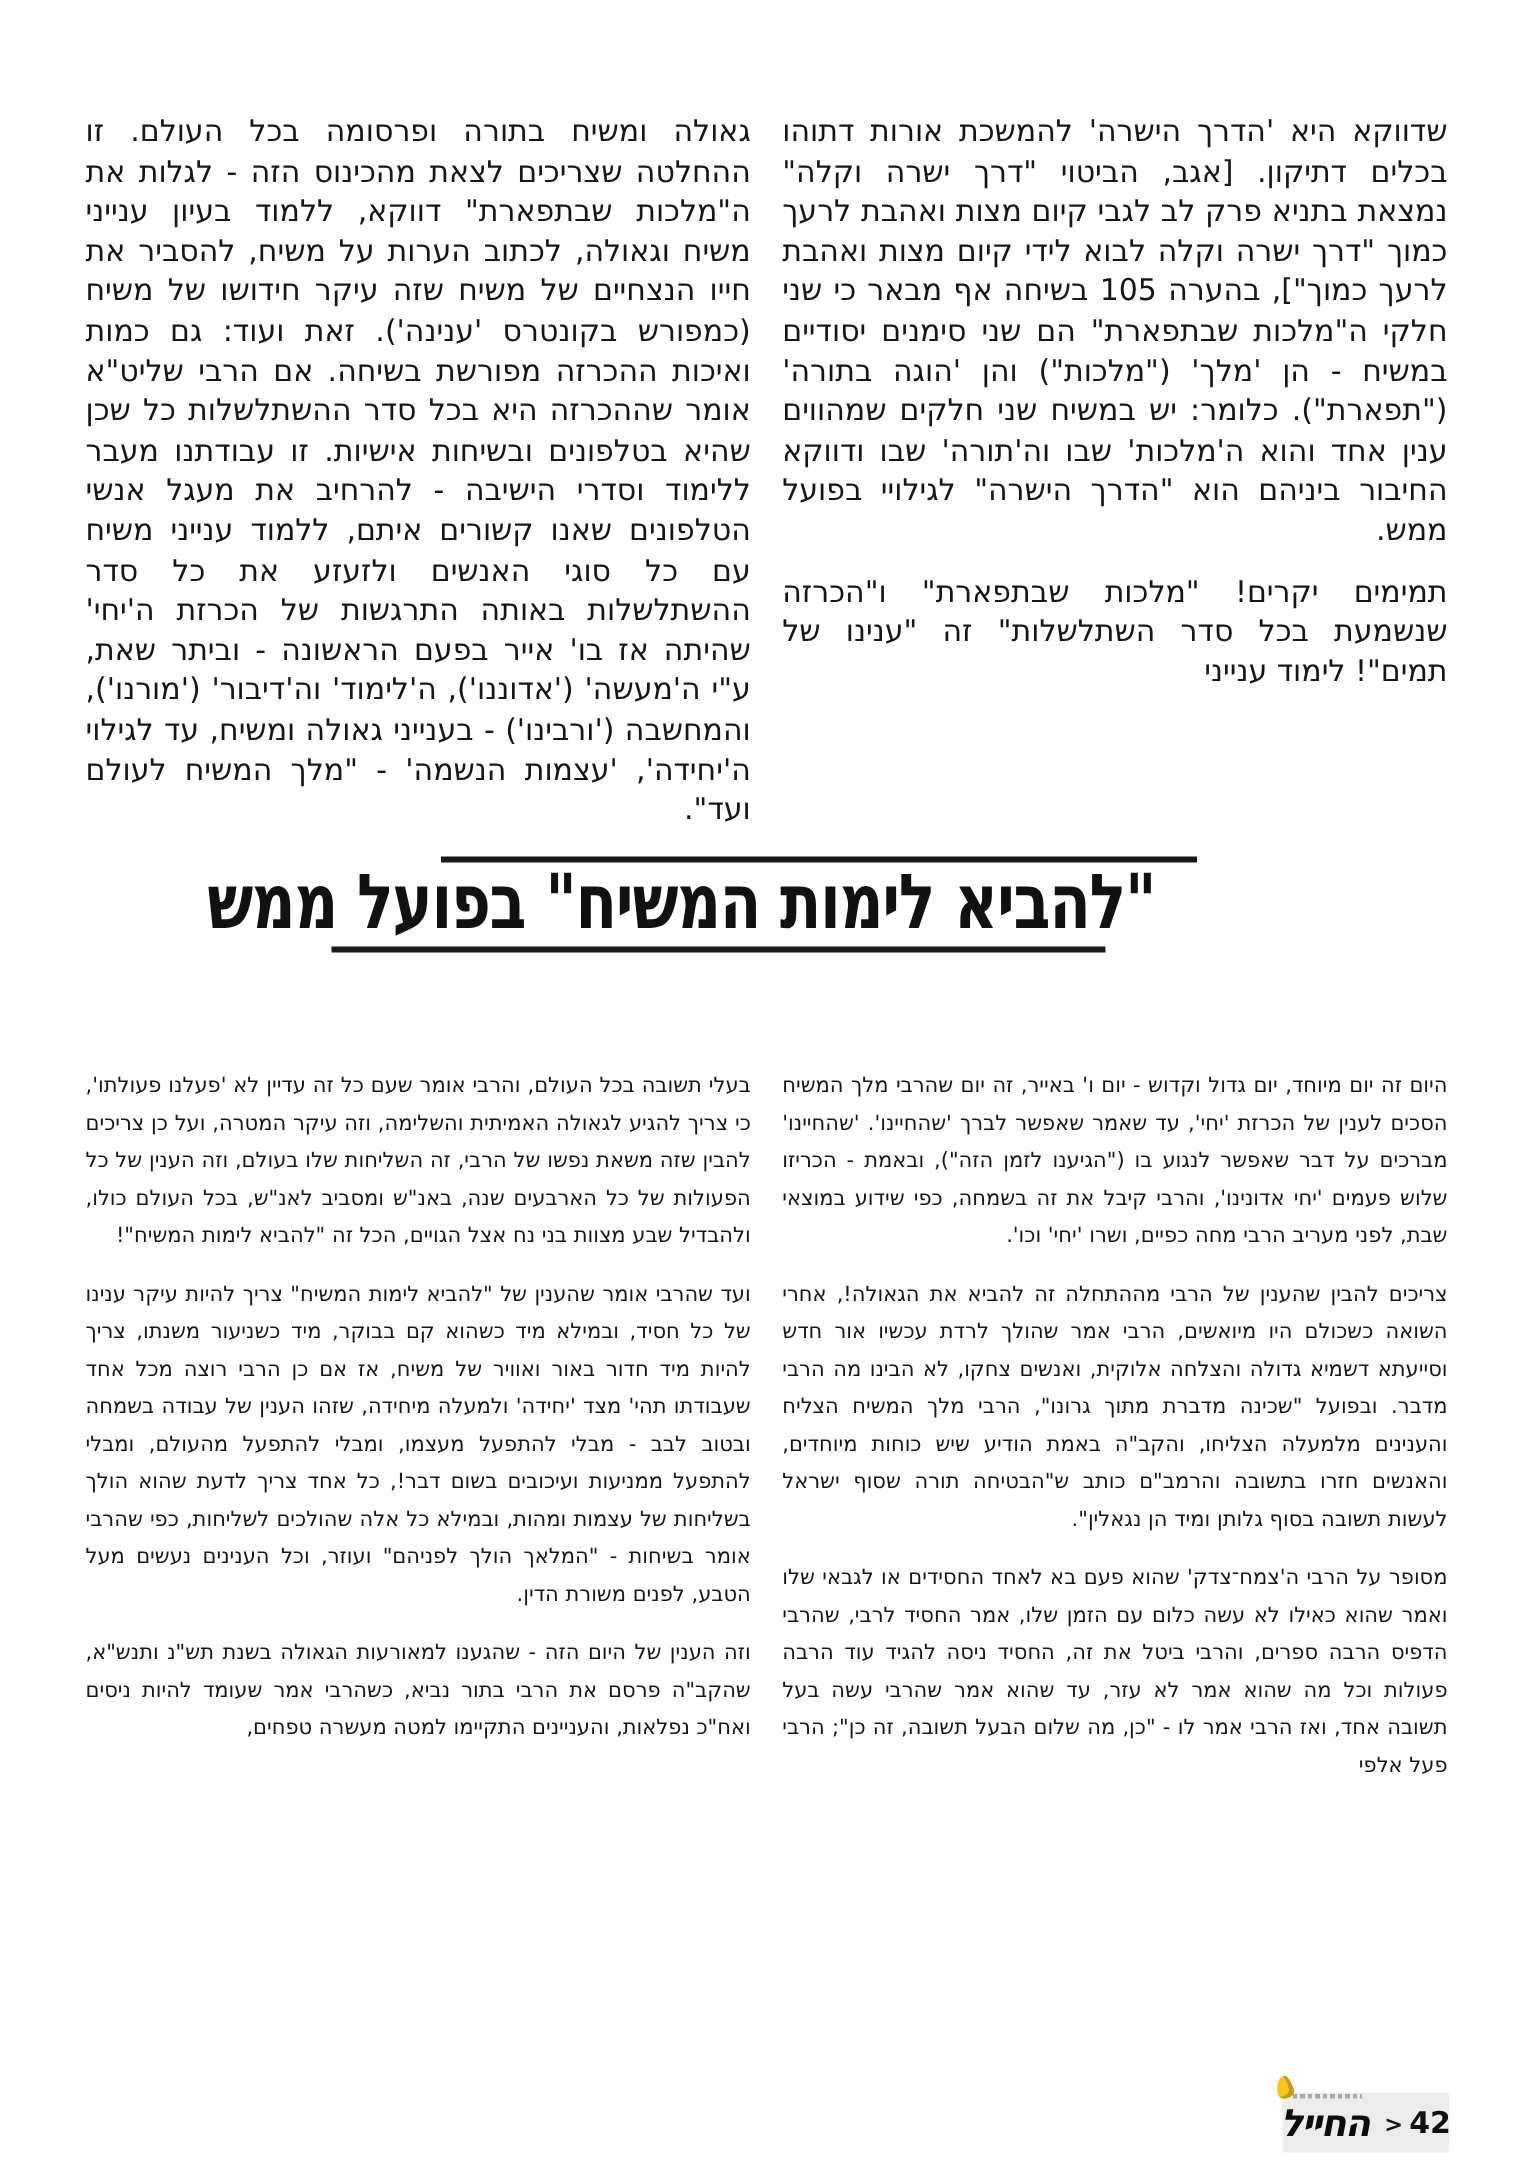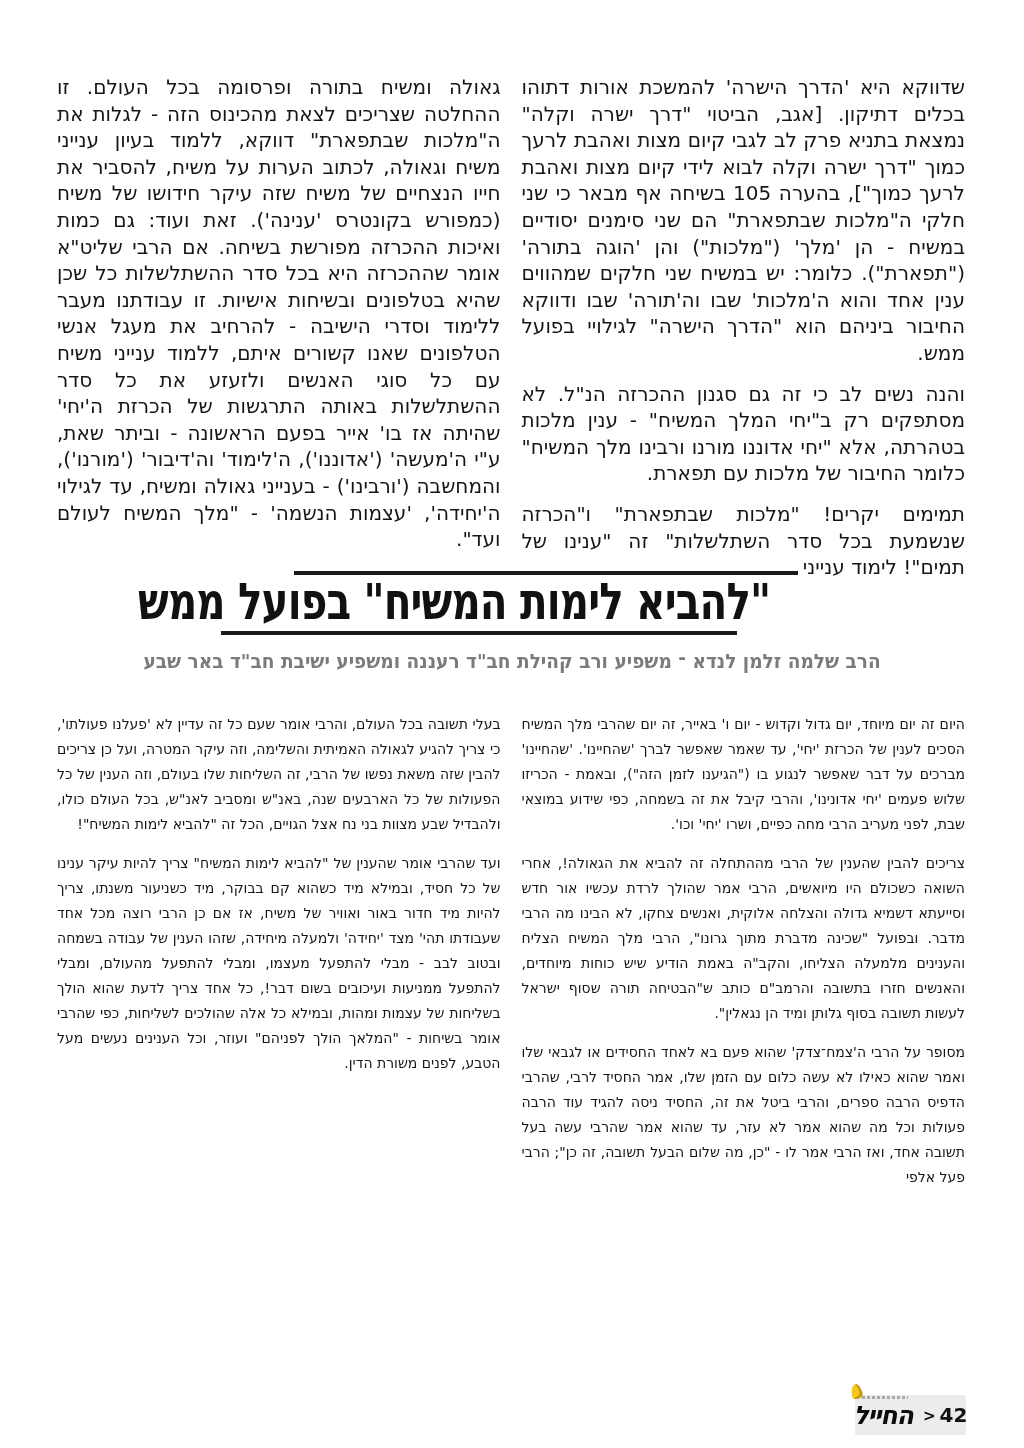--- a/index.html
+++ b/index.html
@@ -121,46 +121,43 @@
   .page-num .arrow { font-size: 15px; position: relative; top: 1px; }
 </style>
 </head>
 <body>
 
 <div class="page">
 
   <section class="cols" id="top-cols">
     <div class="col">
       <p>שדווקא היא 'הדרך הישרה' להמשכת אורות דתוהו בכלים דתיקון. [אגב, הביטוי "דרך ישרה וקלה" נמצאת בתניא פרק לב לגבי קיום מצות ואהבת לרעך כמוך "דרך ישרה וקלה לבוא לידי קיום מצות ואהבת לרעך כמוך"], בהערה 105 בשיחה אף מבאר כי שני חלקי ה"מלכות שבתפארת" הם שני סימנים יסודיים במשיח - הן 'מלך' ("מלכות") והן 'הוגה בתורה' ("תפארת"). כלומר: יש במשיח שני חלקים שמהווים ענין אחד והוא ה'מלכות' שבו וה'תורה' שבו ודווקא החיבור ביניהם הוא "הדרך הישרה" לגילויי בפועל ממש.</p>
-      <p>והנה נשים לב כי זה גם סגנון ההכרזה הנ"ל. לא מסתפקים רק ב"יחי המלך המשיח" - ענין מלכות בטהרתה, אלא "יחי אדוננו מורנו ורבינו מלך המשיח" כלומר החיבור של מלכות עם תפארת.</p>
       <p>תמימים יקרים! "מלכות שבתפארת" ו"הכרזה שנשמעת בכל סדר השתלשלות" זה "ענינו של תמים"! לימוד ענייני</p>
     </div>
     <div class="col">
       <p>גאולה ומשיח בתורה ופרסומה בכל העולם. זו ההחלטה שצריכים לצאת מהכינוס הזה - לגלות את ה"מלכות שבתפארת" דווקא, ללמוד בעיון ענייני משיח וגאולה, לכתוב הערות על משיח, להסביר את חייו הנצחיים של משיח שזה עיקר חידושו של משיח (כמפורש בקונטרס 'ענינה'). זאת ועוד: גם כמות ואיכות ההכרזה מפורשת בשיחה. אם הרבי שליט"א אומר שההכרזה היא בכל סדר ההשתלשלות כל שכן שהיא בטלפונים ובשיחות אישיות. זו עבודתנו מעבר ללימוד וסדרי הישיבה - להרחיב את מעגל אנשי הטלפונים שאנו קשורים איתם, ללמוד ענייני משיח עם כל סוגי האנשים ולזעזע את כל סדר ההשתלשלות באותה התרגשות של הכרזת ה'יחי' שהיתה אז בו' אייר בפעם הראשונה - וביתר שאת, ע"י ה'מעשה' ('אדוננו'), ה'לימוד' וה'דיבור' ('מורנו'), והמחשבה ('ורבינו') - בענייני גאולה ומשיח, עד לגילוי ה'יחידה', 'עצמות הנשמה' - "מלך המשיח לעולם ועד".</p>
     </div>
   </section>
 
   <div class="rule" id="rule-top"></div>
   <h1 id="headline">
     <span class="condense">"להביא לימות המשיח" בפועל ממש</span>
   </h1>
   <div class="rule" id="rule-bottom"></div>
-  <h2 id="subtitle">
-    <span class="condense">הרב שלמה זלמן לנדא ־ משפיע ורב קהילת חב"ד רעננה ומשפיע ישיבת חב"ד באר שבע</span>
-  </h2>
 
   <section class="cols" id="bottom-cols">
     <div class="col">
       <p>היום זה יום מיוחד, יום גדול וקדוש - יום ו' באייר, זה יום שהרבי מלך המשיח הסכים לענין של הכרזת 'יחי', עד שאמר שאפשר לברך 'שהחיינו'. 'שהחיינו' מברכים על דבר שאפשר לנגוע בו ("הגיענו לזמן הזה"), ובאמת - הכריזו שלוש פעמים 'יחי אדונינו', והרבי קיבל את זה בשמחה, כפי שידוע במוצאי שבת, לפני מעריב הרבי מחה כפיים, ושרו 'יחי' וכו'.</p>
       <p>צריכים להבין שהענין של הרבי מההתחלה זה להביא את הגאולה!, אחרי השואה כשכולם היו מיואשים, הרבי אמר שהולך לרדת עכשיו אור חדש וסייעתא דשמיא גדולה והצלחה אלוקית, ואנשים צחקו, לא הבינו מה הרבי מדבר. ובפועל "שכינה מדברת מתוך גרונו", הרבי מלך המשיח הצליח והענינים מלמעלה הצליחו, והקב"ה באמת הודיע שיש כוחות מיוחדים, והאנשים חזרו בתשובה והרמב"ם כותב ש"הבטיחה תורה שסוף ישראל לעשות תשובה בסוף גלותן ומיד הן נגאלין".</p>
       <p>מסופר על הרבי ה'צמח־צדק' שהוא פעם בא לאחד החסידים או לגבאי שלו ואמר שהוא כאילו לא עשה כלום עם הזמן שלו, אמר החסיד לרבי, שהרבי הדפיס הרבה ספרים, והרבי ביטל את זה, החסיד ניסה להגיד עוד הרבה פעולות וכל מה שהוא אמר לא עזר, עד שהוא אמר שהרבי עשה בעל תשובה אחד, ואז הרבי אמר לו - "כן, מה שלום הבעל תשובה, זה כן"; הרבי פעל אלפי</p>
     </div>
     <div class="col">
       <p>בעלי תשובה בכל העולם, והרבי אומר שעם כל זה עדיין לא 'פעלנו פעולתו', כי צריך להגיע לגאולה האמיתית והשלימה, וזה עיקר המטרה, ועל כן צריכים להבין שזה משאת נפשו של הרבי, זה השליחות שלו בעולם, וזה הענין של כל הפעולות של כל הארבעים שנה, באנ"ש ומסביב לאנ"ש, בכל העולם כולו, ולהבדיל שבע מצוות בני נח אצל הגויים, הכל זה "להביא לימות המשיח"!</p>
       <p>ועד שהרבי אומר שהענין של "להביא לימות המשיח" צריך להיות עיקר ענינו של כל חסיד, ובמילא מיד כשהוא קם בבוקר, מיד כשניעור משנתו, צריך להיות מיד חדור באור ואוויר של משיח, אז אם כן הרבי רוצה מכל אחד שעבודתו תהי' מצד 'יחידה' ולמעלה מיחידה, שזהו הענין של עבודה בשמחה ובטוב לבב - מבלי להתפעל מעצמו, ומבלי להתפעל מהעולם, ומבלי להתפעל ממניעות ועיכובים בשום דבר!, כל אחד צריך לדעת שהוא הולך בשליחות של עצמות ומהות, ובמילא כל אלה שהולכים לשליחות, כפי שהרבי אומר בשיחות - "המלאך הולך לפניהם" ועוזר, וכל הענינים נעשים מעל הטבע, לפנים משורת הדין.</p>
+      <p>וזה הענין של היום הזה - שהגענו למאורעות הגאולה בשנת תש"נ ותנש"א, שהקב"ה פרסם את הרבי בתור נביא, כשהרבי אמר שעומד להיות ניסים ואח"כ נפלאות, והעניינים התקיימו למטה מעשרה טפחים,</p>
     </div>
   </section>
 
   <footer id="footer-logo">
     <span class="logo-word-wrap">
       <span class="fineprint"></span>
       <span class="flame"></span>
       <span class="logo-word">החייל</span>
     </span>
     <span class="page-num">

